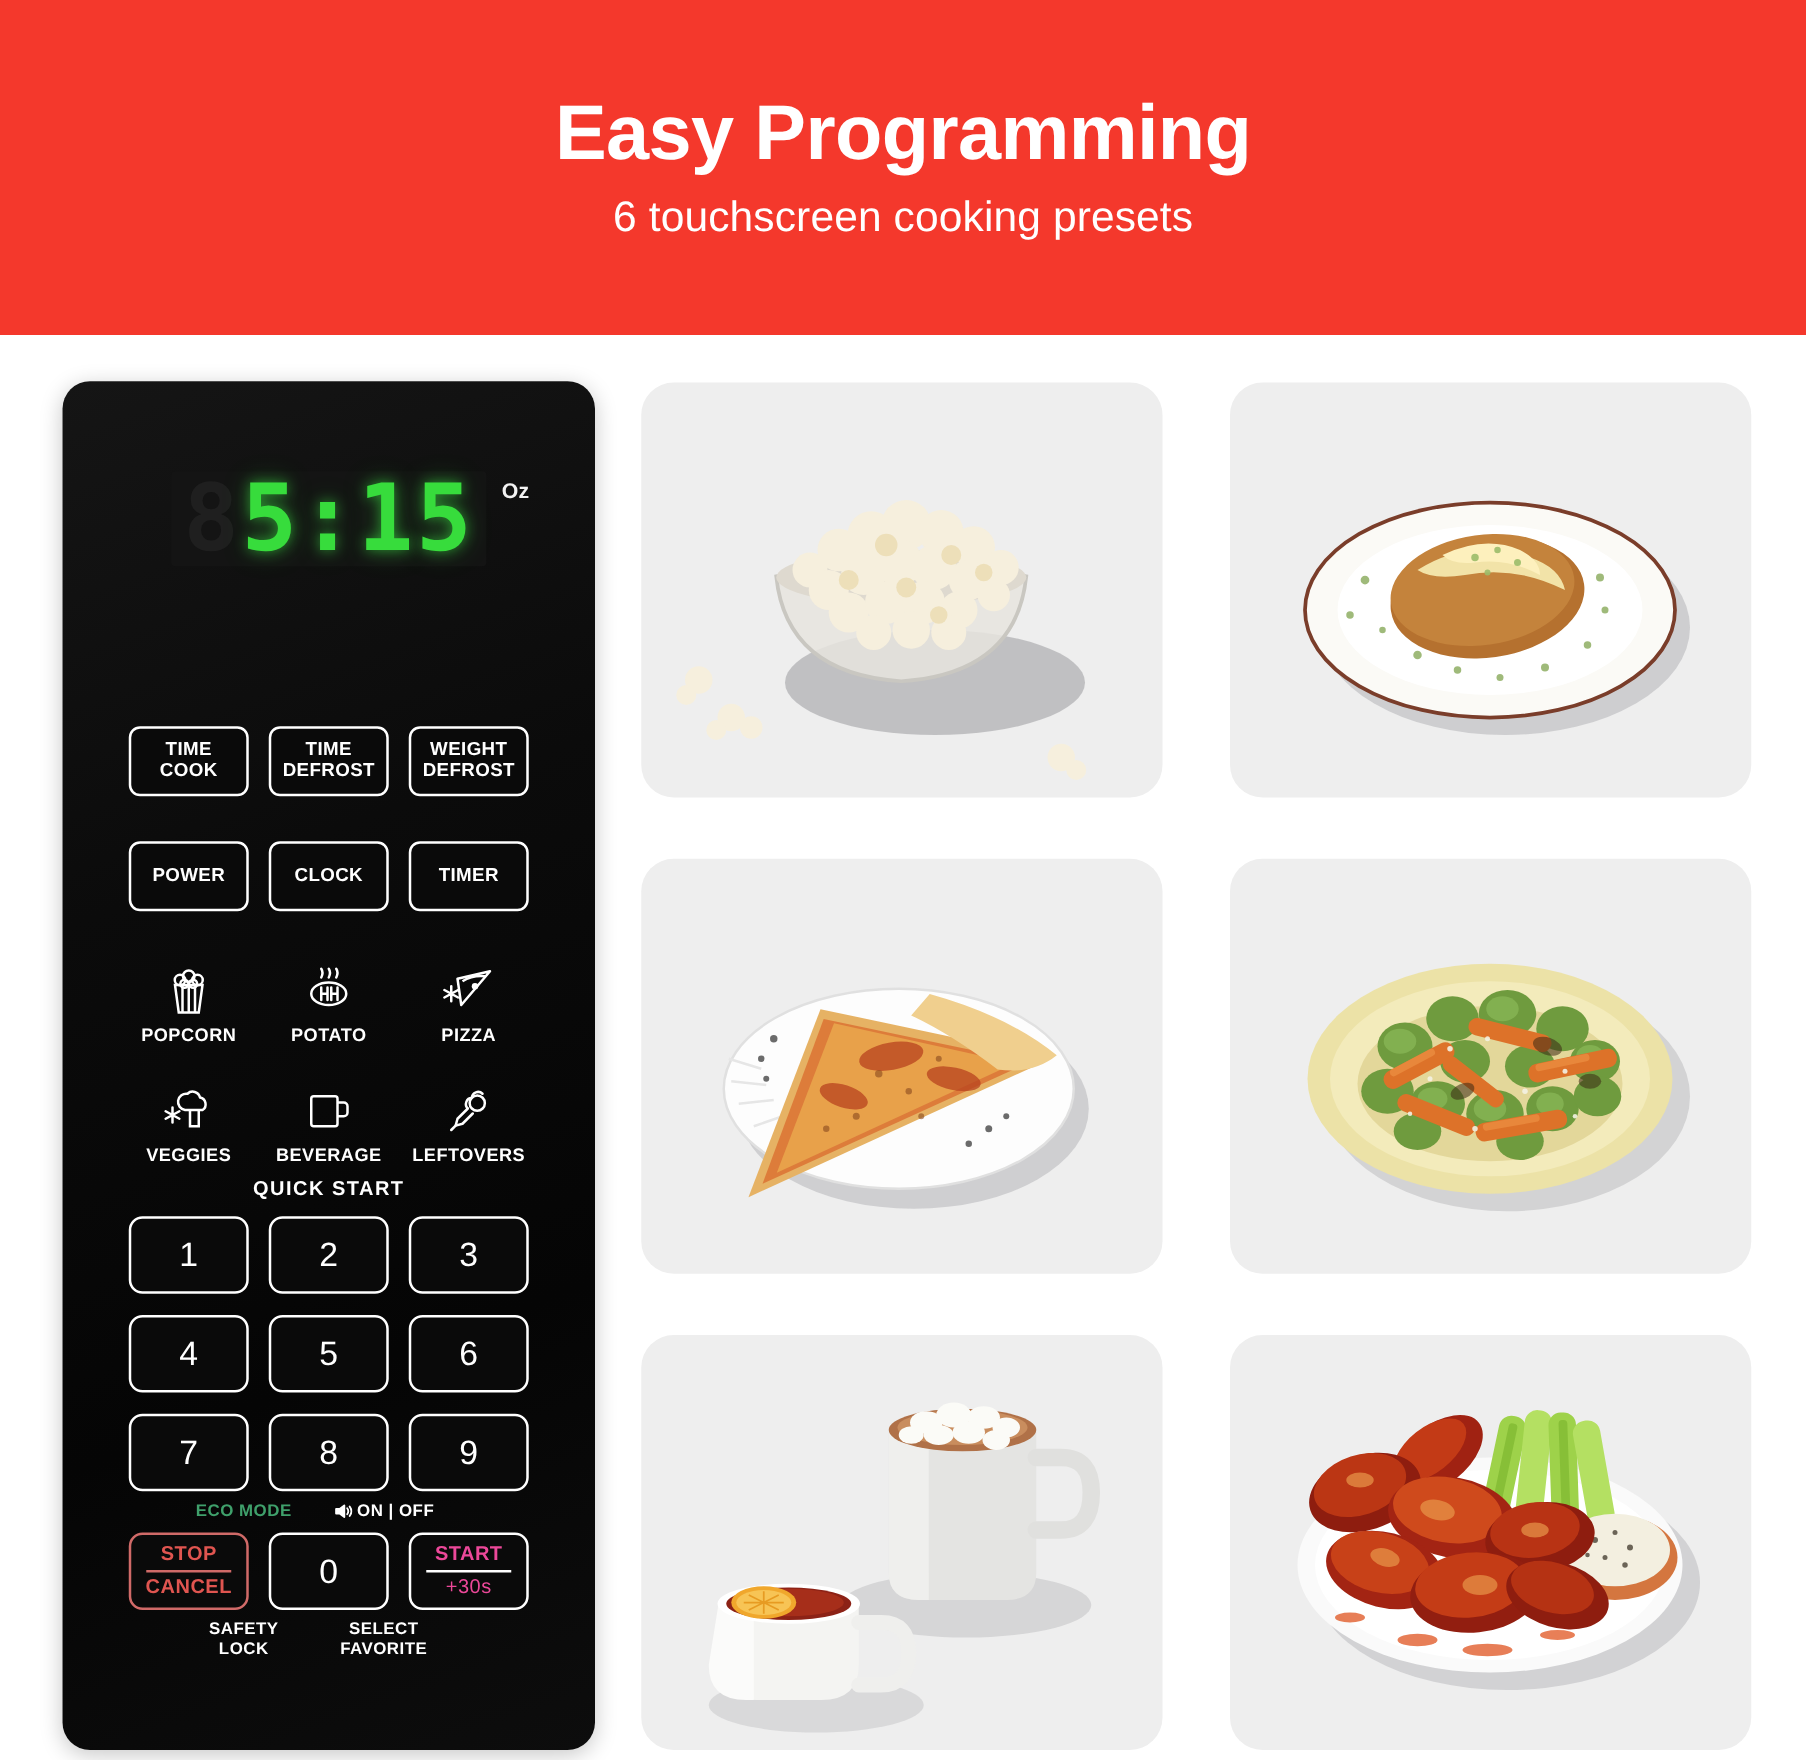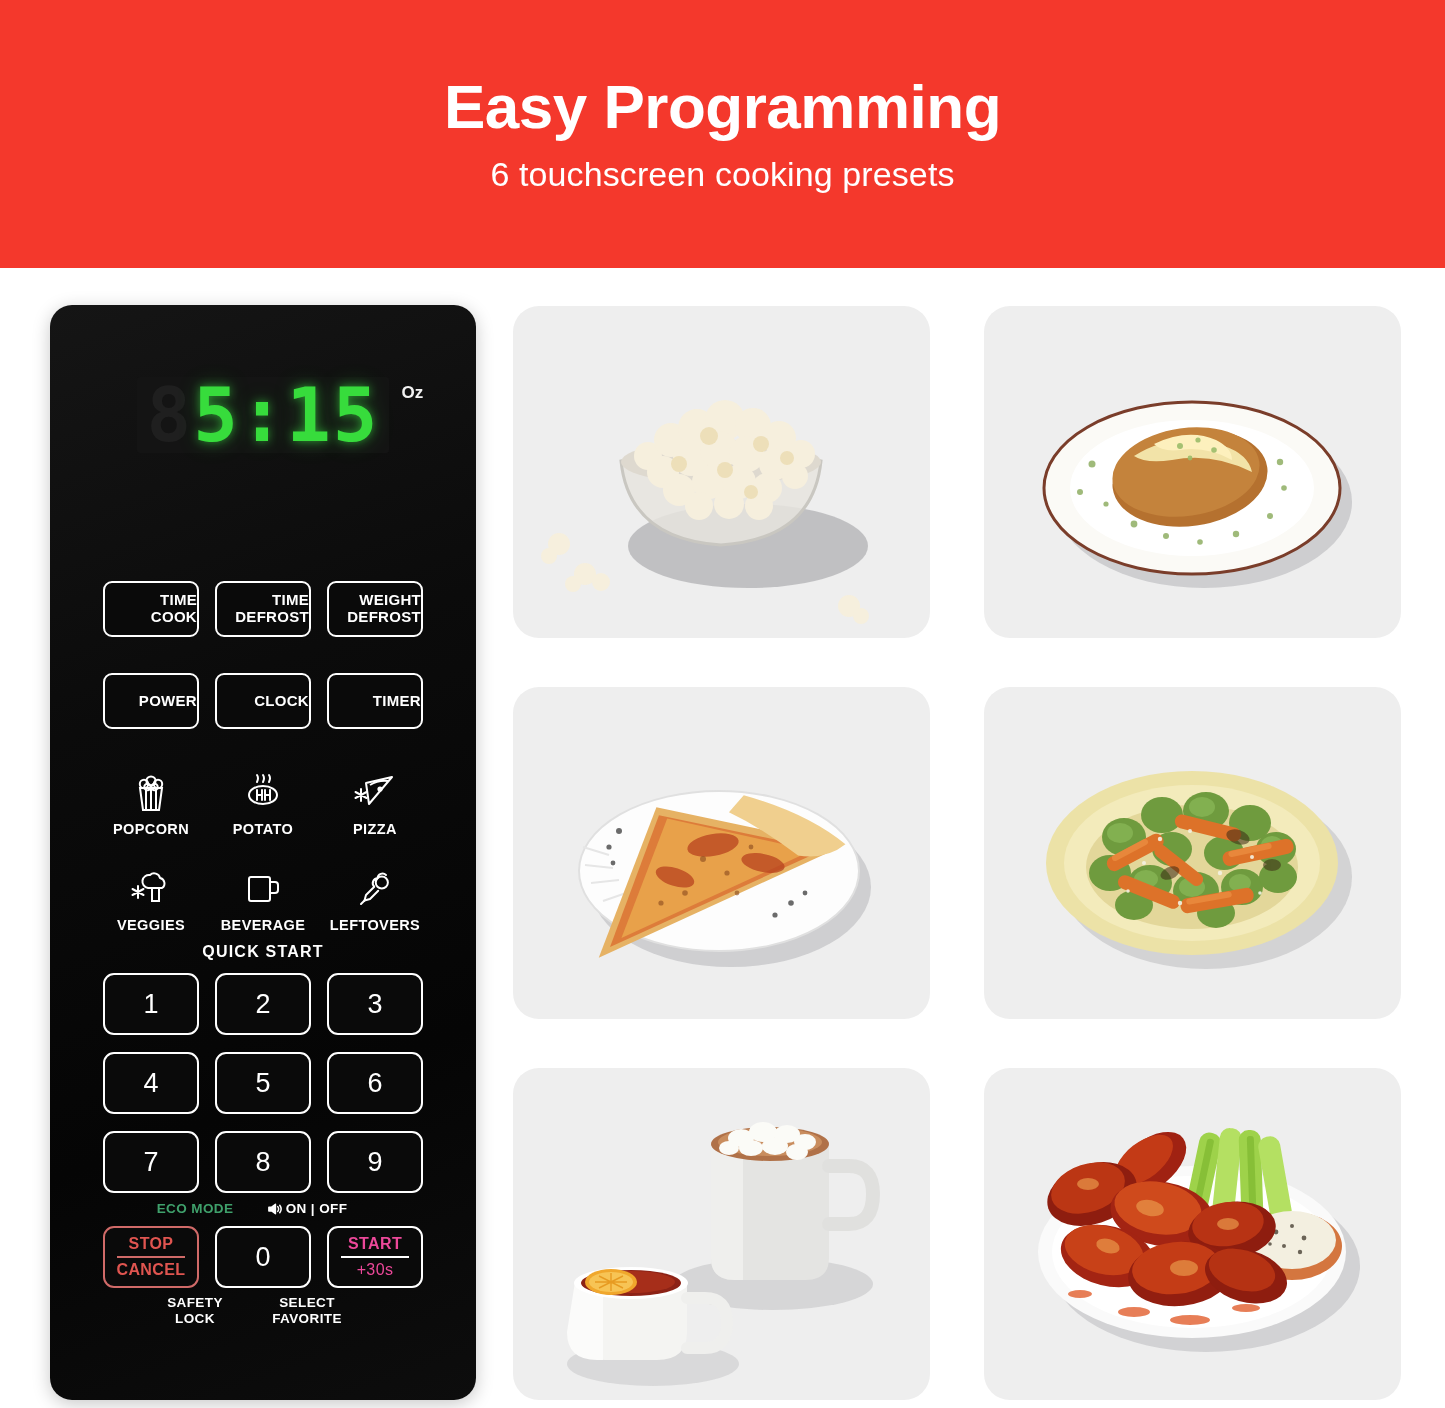--- a/index.html
+++ b/index.html
@@ -92,21 +92,21 @@
     justify-content: center;
     column-gap: 16px;
   }
 
   .btn {
     height: 56px;
     border: 2px solid #ffffff;
     border-radius: 9px;
     color: #ffffff;
     display: flex; flex-direction: column;
-    align-items: flex-end; justify-content: center;
+    align-items: center; justify-content: center;
     font-size: 15px; font-weight: 700;
     letter-spacing: 0.3px;
     line-height: 1.12;
     background: #0a0a0a;
     text-align: center;
   }
   .btn span { display: block; }
   .btn.single { font-size: 15px; }
 
   

